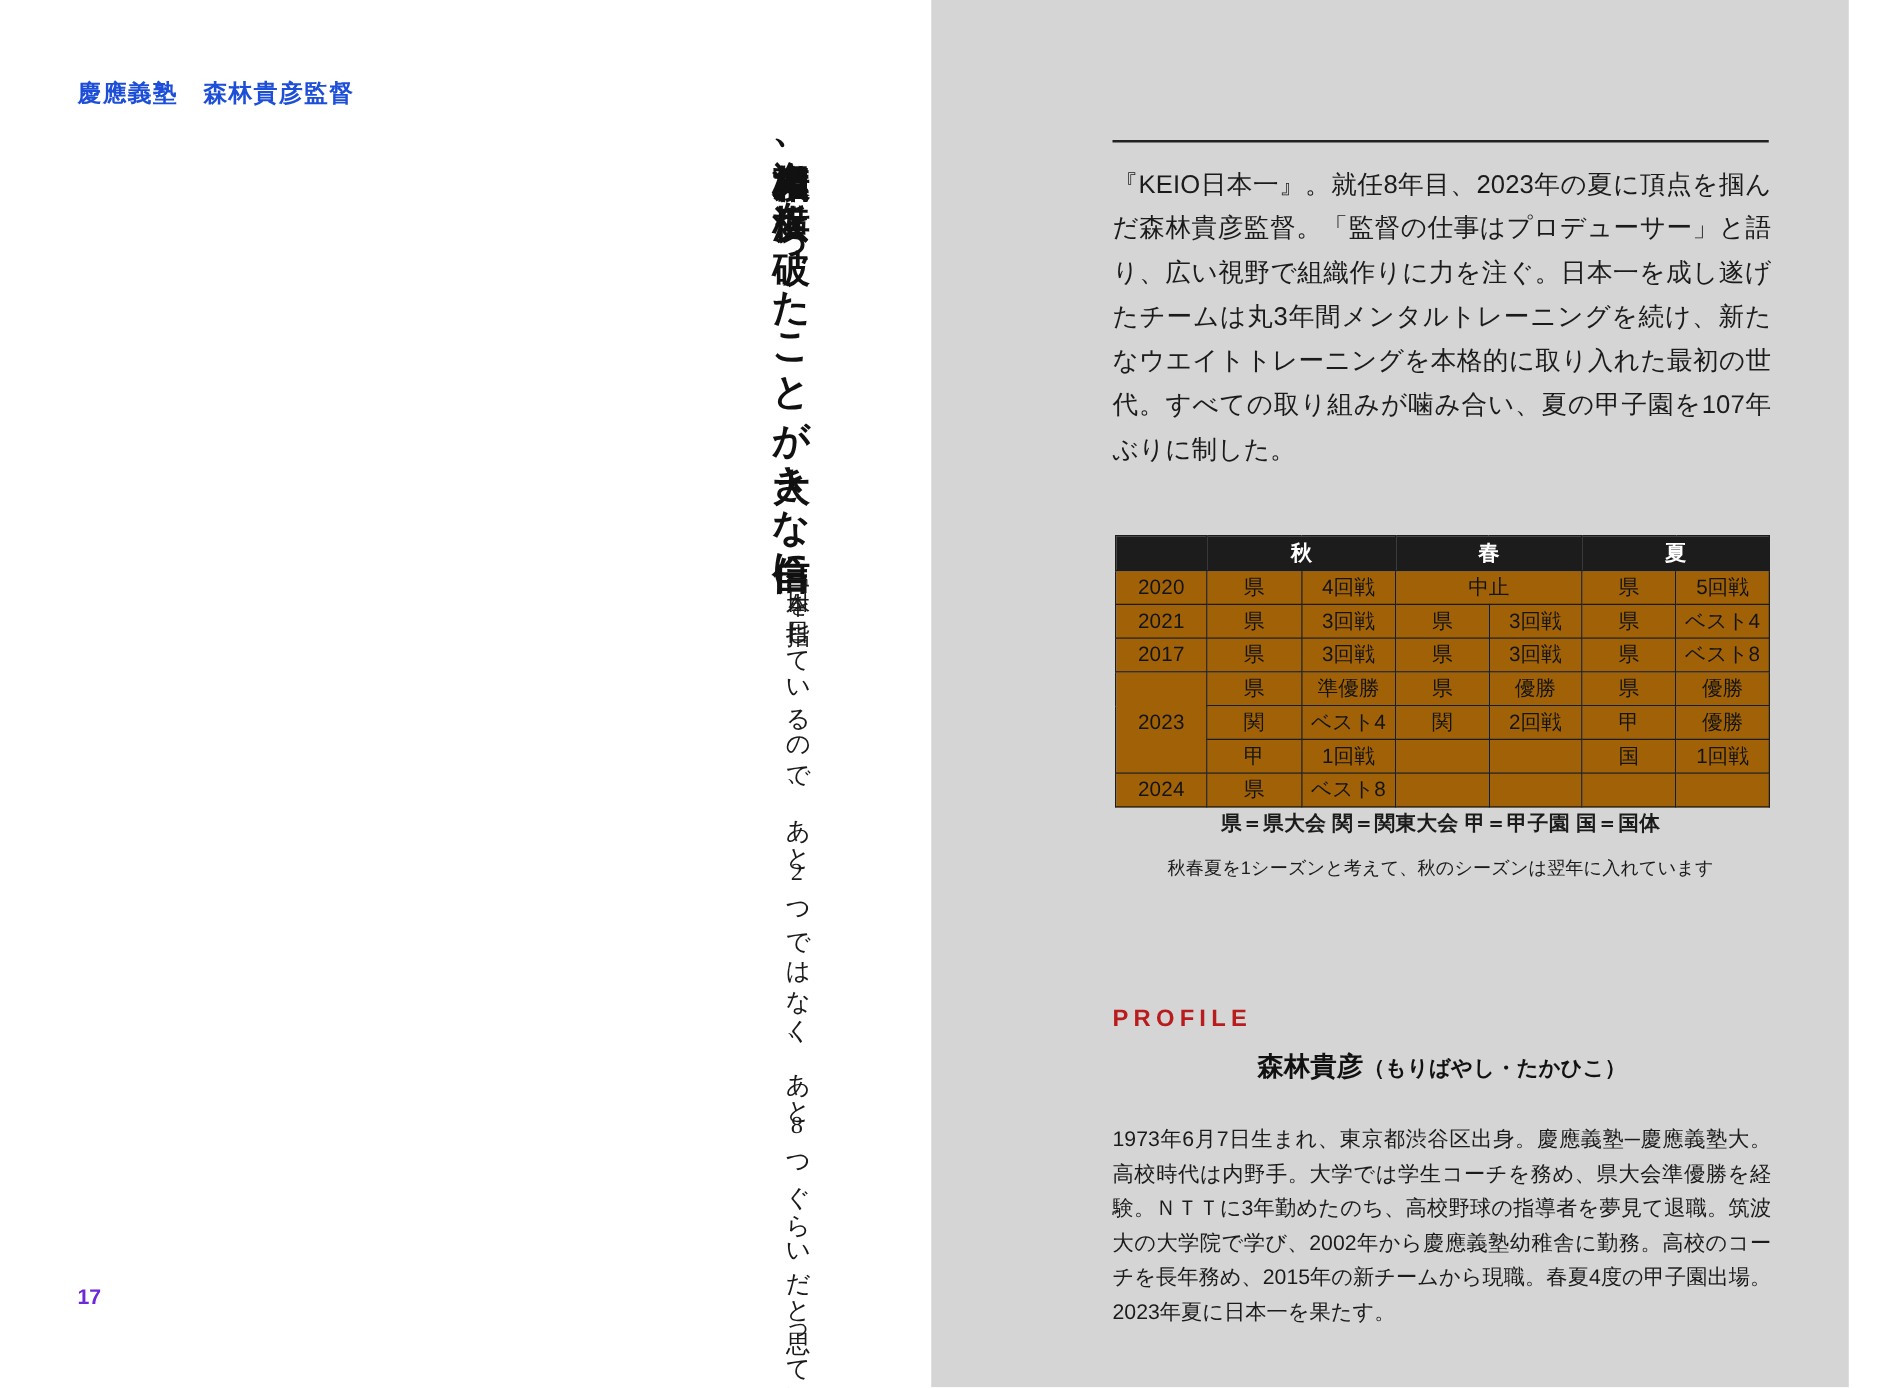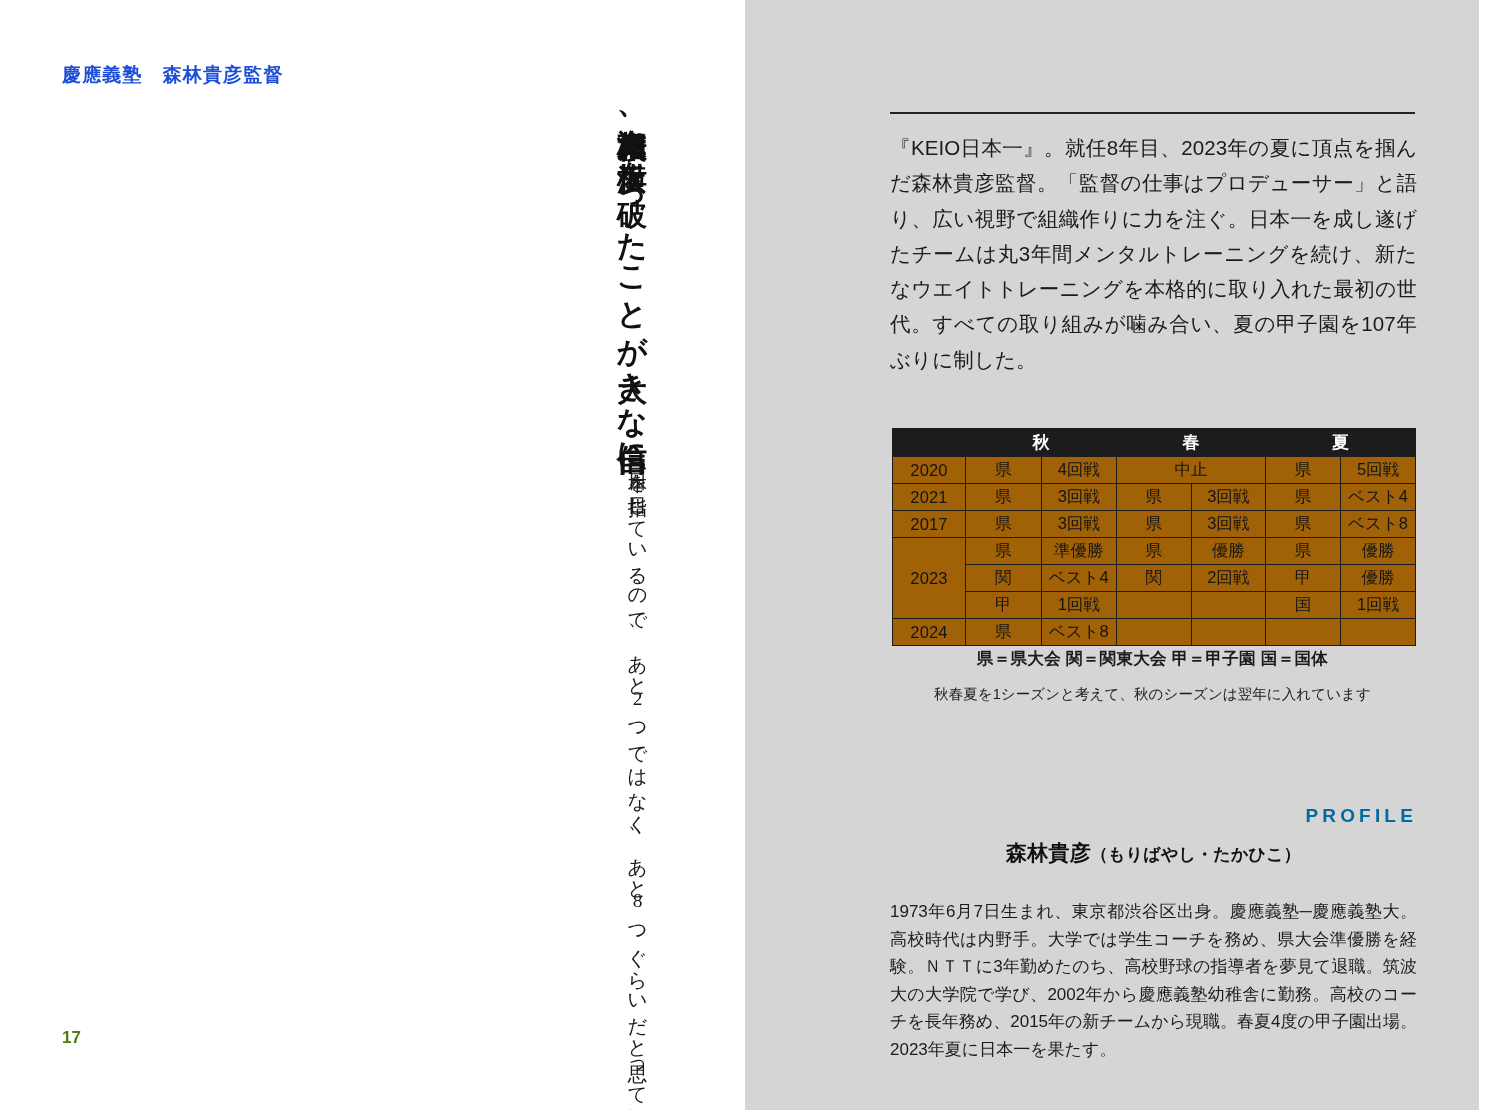--- a/index.html
+++ b/index.html
@@ -84,21 +84,21 @@
     overflow: visible;
   }
 
   #page-number {
     position: absolute;
     left: 62px;
     bottom: 62px;
     font-family: "Liberation Sans", "DejaVu Sans", sans-serif;
     font-weight: bold;
     font-size: 17px;
-    color: #4d7c0f;
+    color: #6d28d9;
   }
 
   
   #right-page {
     position: absolute;
     left: 745px;
     top: 0;
     width: 734px;
     height: 1110px;
     background: #d5d5d5;
@@ -207,26 +207,26 @@
   }
 
   
   #profile {
     position: absolute;
     left: 0;
     top: 805px;
     width: 527px;
   }
   #profile-heading {
-    text-align: right;
+    text-align: left;
     font-family: "Liberation Sans", "DejaVu Sans", sans-serif;
     font-weight: bold;
     font-size: 19px;
     letter-spacing: 0.22em;
-    color: #0369a1;
+    color: #b91c1c;
     margin-bottom: 12px;
   }
   #profile-name {
     text-align: center;
     font-family: "Liberation Sans", "DejaVu Sans", sans-serif;
     font-weight: bold;
     font-size: 21px;
     letter-spacing: 0.01em;
     color: #111111;
     margin-bottom: 31px;

